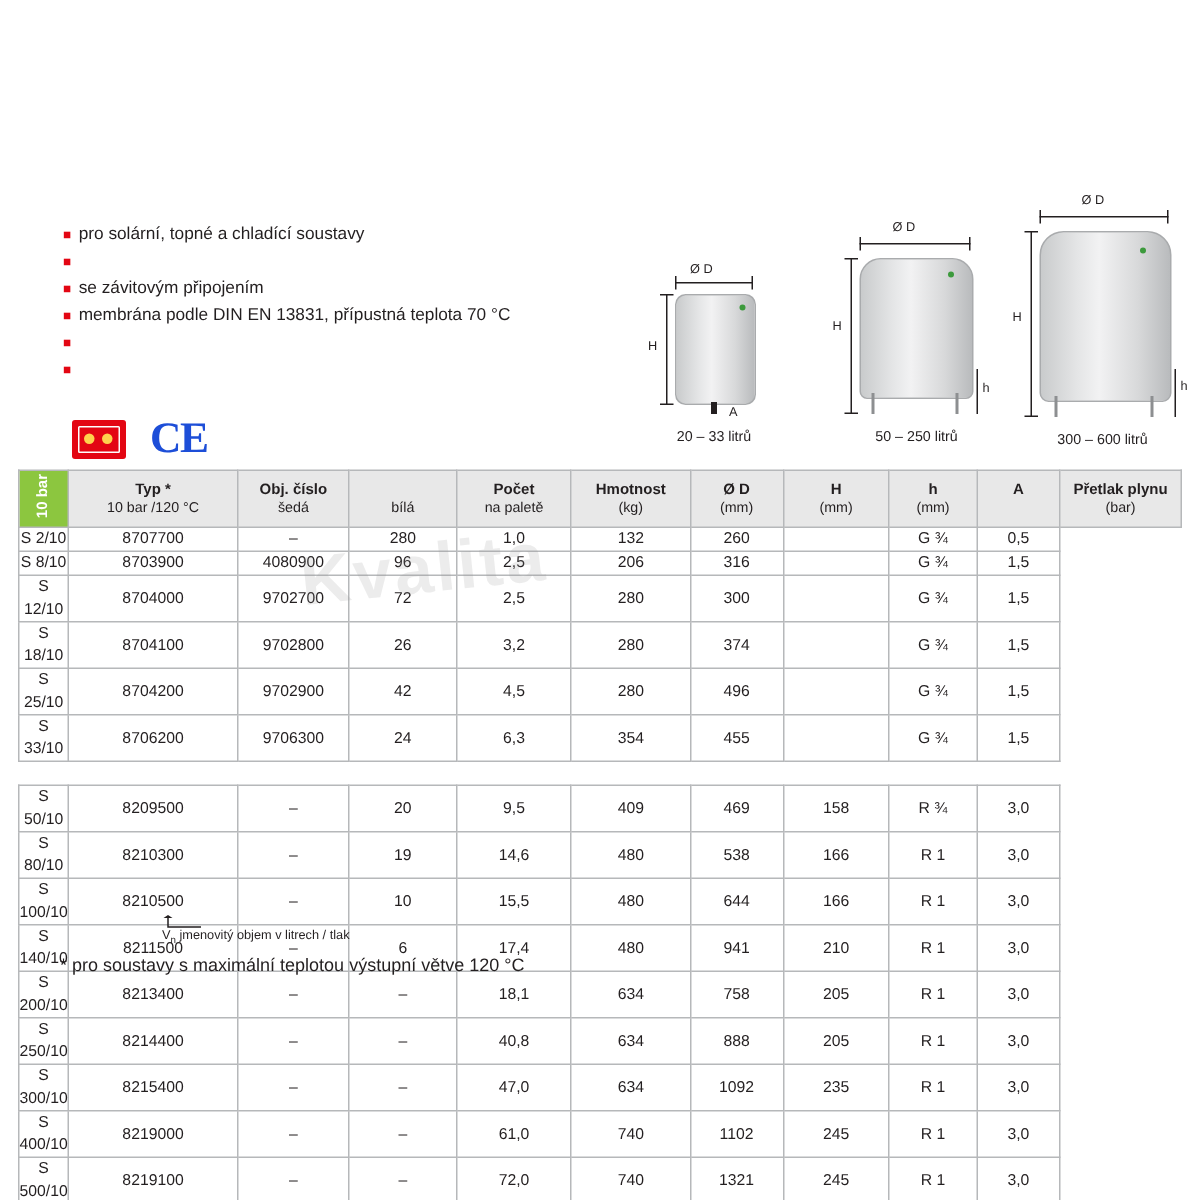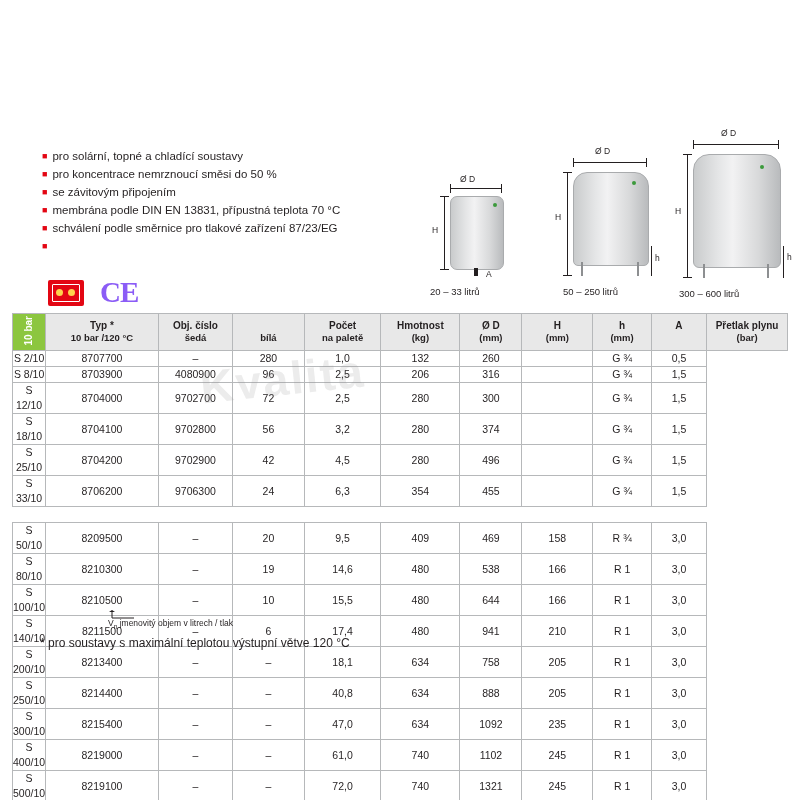--- a/index.html
+++ b/index.html
@@ -72,21 +72,21 @@
     position: absolute;
     width: 7px; height: 7px;
     background: #ffd24d;
     border-radius: 50%;
     left: 20px; top: 9px;
   }
   .ce-mark {
     font-size: 29px;
     letter-spacing: -1px;
     font-weight: 700;
-    color: #8b5cf6;
+    color: #1d4ed8;
     font-family: "Liberation Serif", serif;
   }
 
   
   .drawings {
     position: absolute;
     left: 410px;
     top: 120px;
     width: 380px;
     height: 185px;
@@ -104,21 +104,21 @@
     font-size: 8.5px;
     color: #231f20;
     position: absolute;
     white-space: nowrap;
   }
   .caption {
     position: absolute;
     font-size: 9.5px;
     color: #231f20;
     white-space: nowrap;
-    text-align: left;
+    text-align: center;
   }
   .dim-line {
     position: absolute;
     background: #231f20;
   }
   .green-dot {
     position: absolute;
     width: 4px; height: 4px;
     border-radius: 50%;
     background: #3c9a3c;
@@ -152,21 +152,21 @@
   }
   table.spec thead th {
     background: #e8e8e8;
     font-weight: 700;
     font-size: 10px;
     line-height: 12px;
     padding: 2px 2px;
     height: auto;
   }
   .hdr-sub {
-    font-weight: 700;
+    font-weight: 400;
     font-size: 9.5px;
   }
   .rowspan-bar {
     width: 22px;
     background: #8cc63f !important;
     color: #ffffff;
     font-weight: 700;
     font-size: 10px;
   }
   .rot {
@@ -226,33 +226,31 @@
 </head>
 <body>
 
 <div class="bullets">
   <div class="bullet-row">
     <span class="bullet-mark">■</span>
     <span>pro solární, topné a chladící soustavy</span>
   </div>
   <div class="bullet-row">
     <span class="bullet-mark">■</span>
-    <span>pro koncentrace nemrznoucí směsi do 50 %</span>
   </div>
   <div class="bullet-row">
     <span class="bullet-mark">■</span>
     <span>se závitovým připojením</span>
   </div>
   <div class="bullet-row">
     <span class="bullet-mark">■</span>
     <span>membrána podle DIN EN 13831, přípustná teplota 70 °C</span>
   </div>
   <div class="bullet-row">
     <span class="bullet-mark">■</span>
-    <span>schválení podle směrnice pro tlakové zařízení 87/23/EG</span>
   </div>
   <div class="bullet-row">
     <span class="bullet-mark">■</span>
   </div>
 </div>
 
 <div class="logos">
   <div class="logo-box">
     <div class="lb-inner"></div>
     <div class="lb-dot"></div>
@@ -403,21 +401,21 @@
         <td>280</td>
         <td>300</td>
         <td></td>
         <td>G ¾</td>
         <td>1,5</td>
       </tr>
       <tr>
         <td class="typ">S 18/10</td>
         <td class="objc">8704100</td>
         <td>9702800</td>
-        <td>56</td>
+        <td>26</td>
         <td>3,2</td>
         <td>280</td>
         <td>374</td>
         <td></td>
         <td>G ¾</td>
         <td>1,5</td>
       </tr>
       <tr>
         <td class="typ">S 25/10</td>
         <td class="objc">8704200</td>

